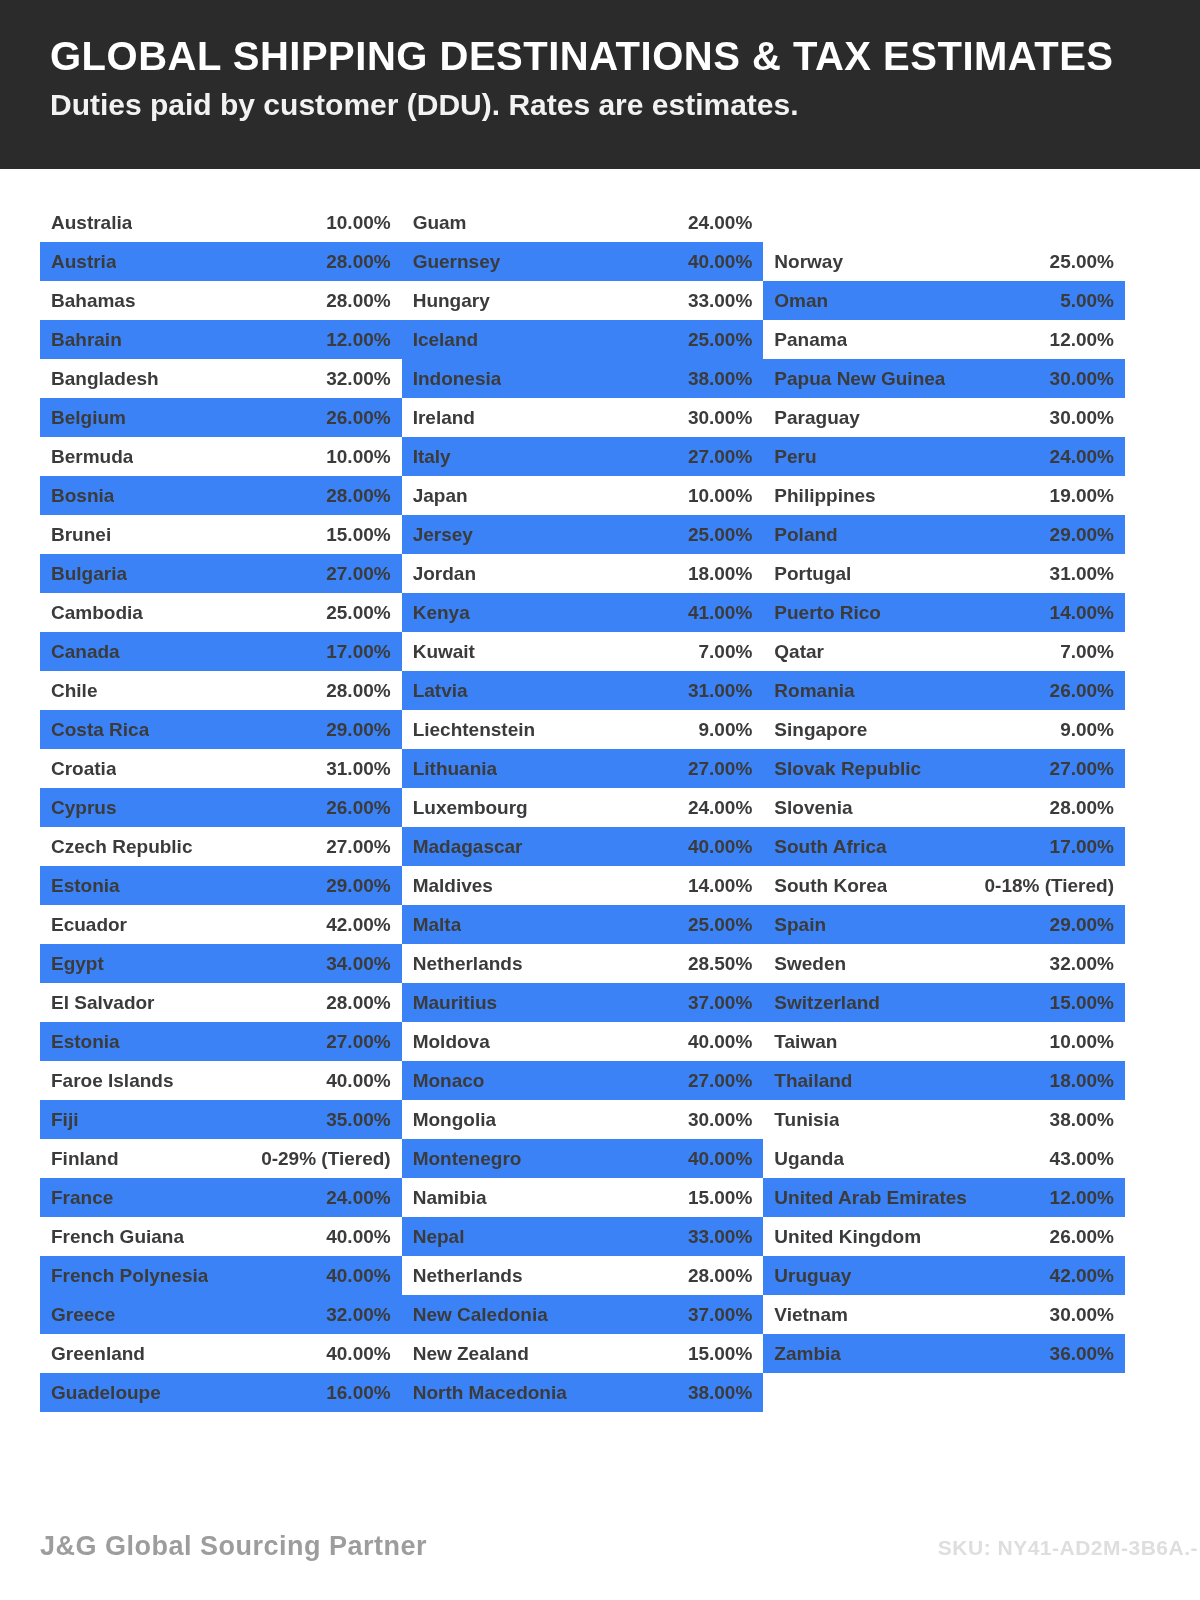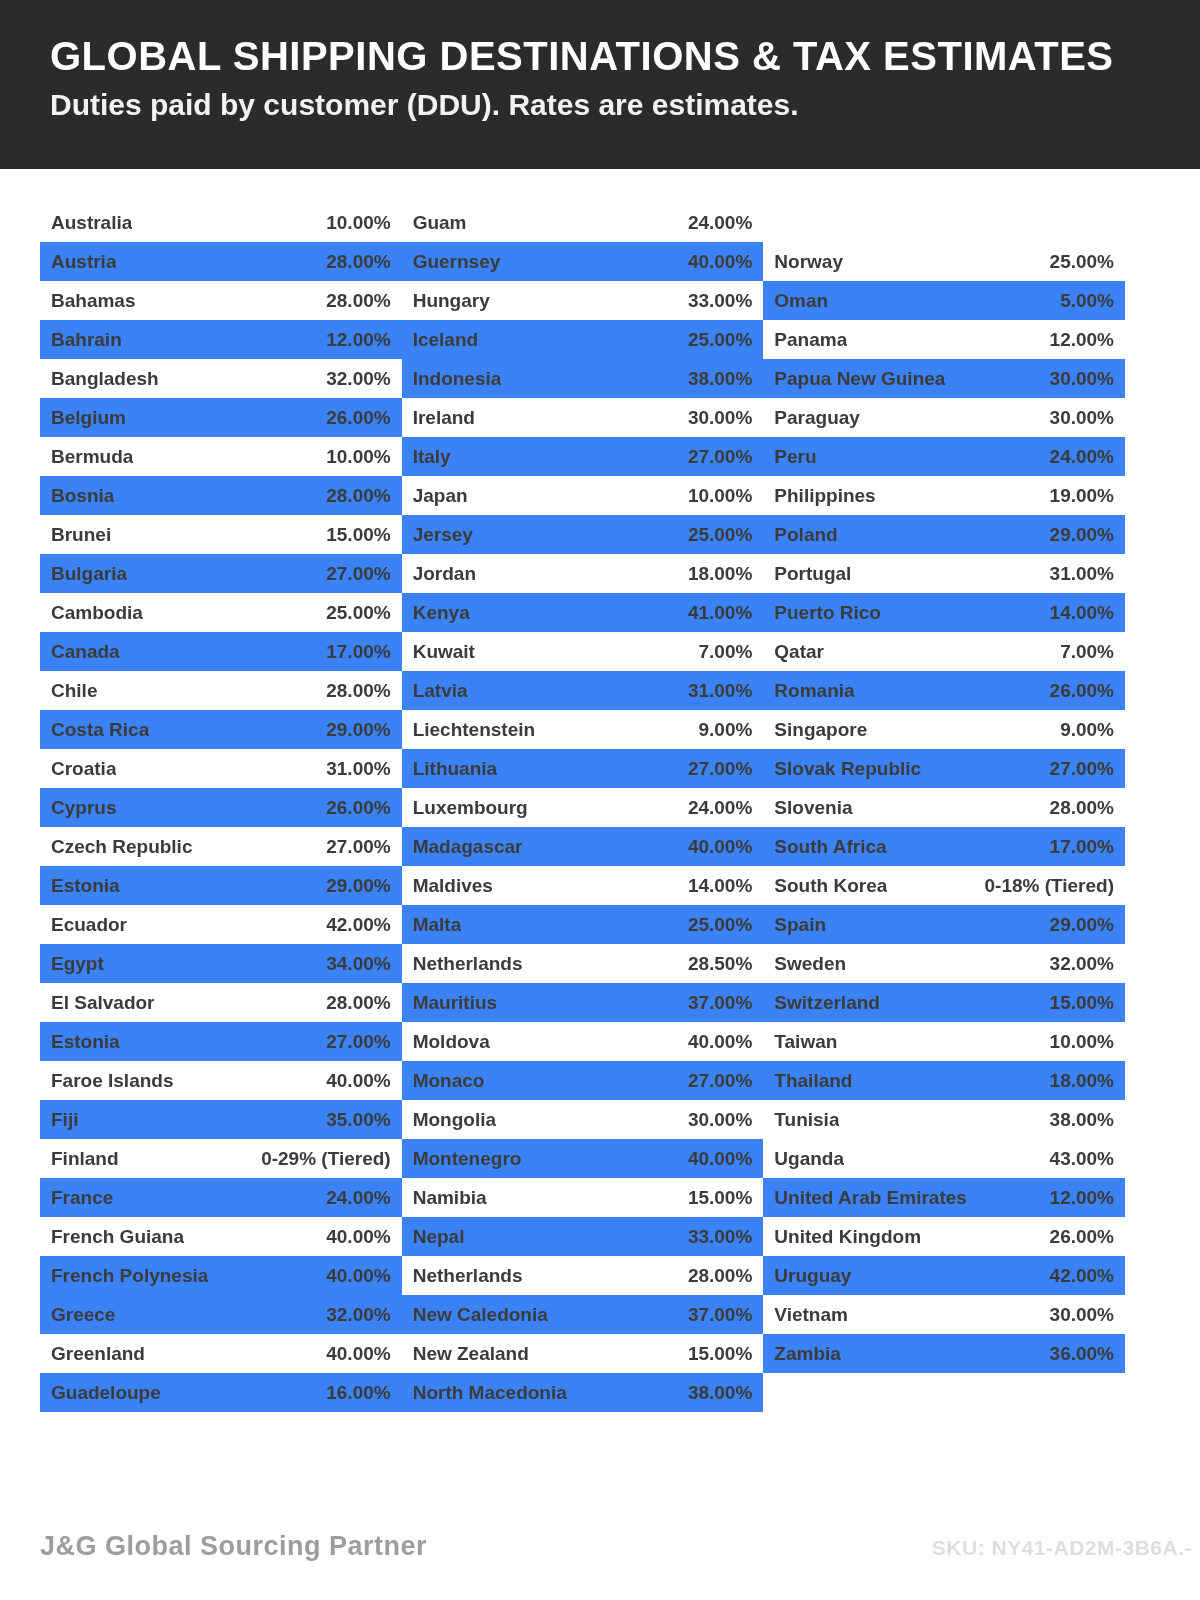--- a/index.html
+++ b/index.html
@@ -62,21 +62,21 @@
     padding: 0 0 0 40px;
   }
   .footer .brand {
     font-size: 27px;
     font-weight: 800;
     color: #9d9d9d;
     letter-spacing: 0.5px;
   }
   .footer .sku {
     position: absolute;
-    right: 8px;
+    right: 2px;
     bottom: 2px;
     font-size: 21px;
     font-weight: 700;
     color: #dedede;
     letter-spacing: 0.5px;
   }
 </style>
 </head>
 <body>
 

